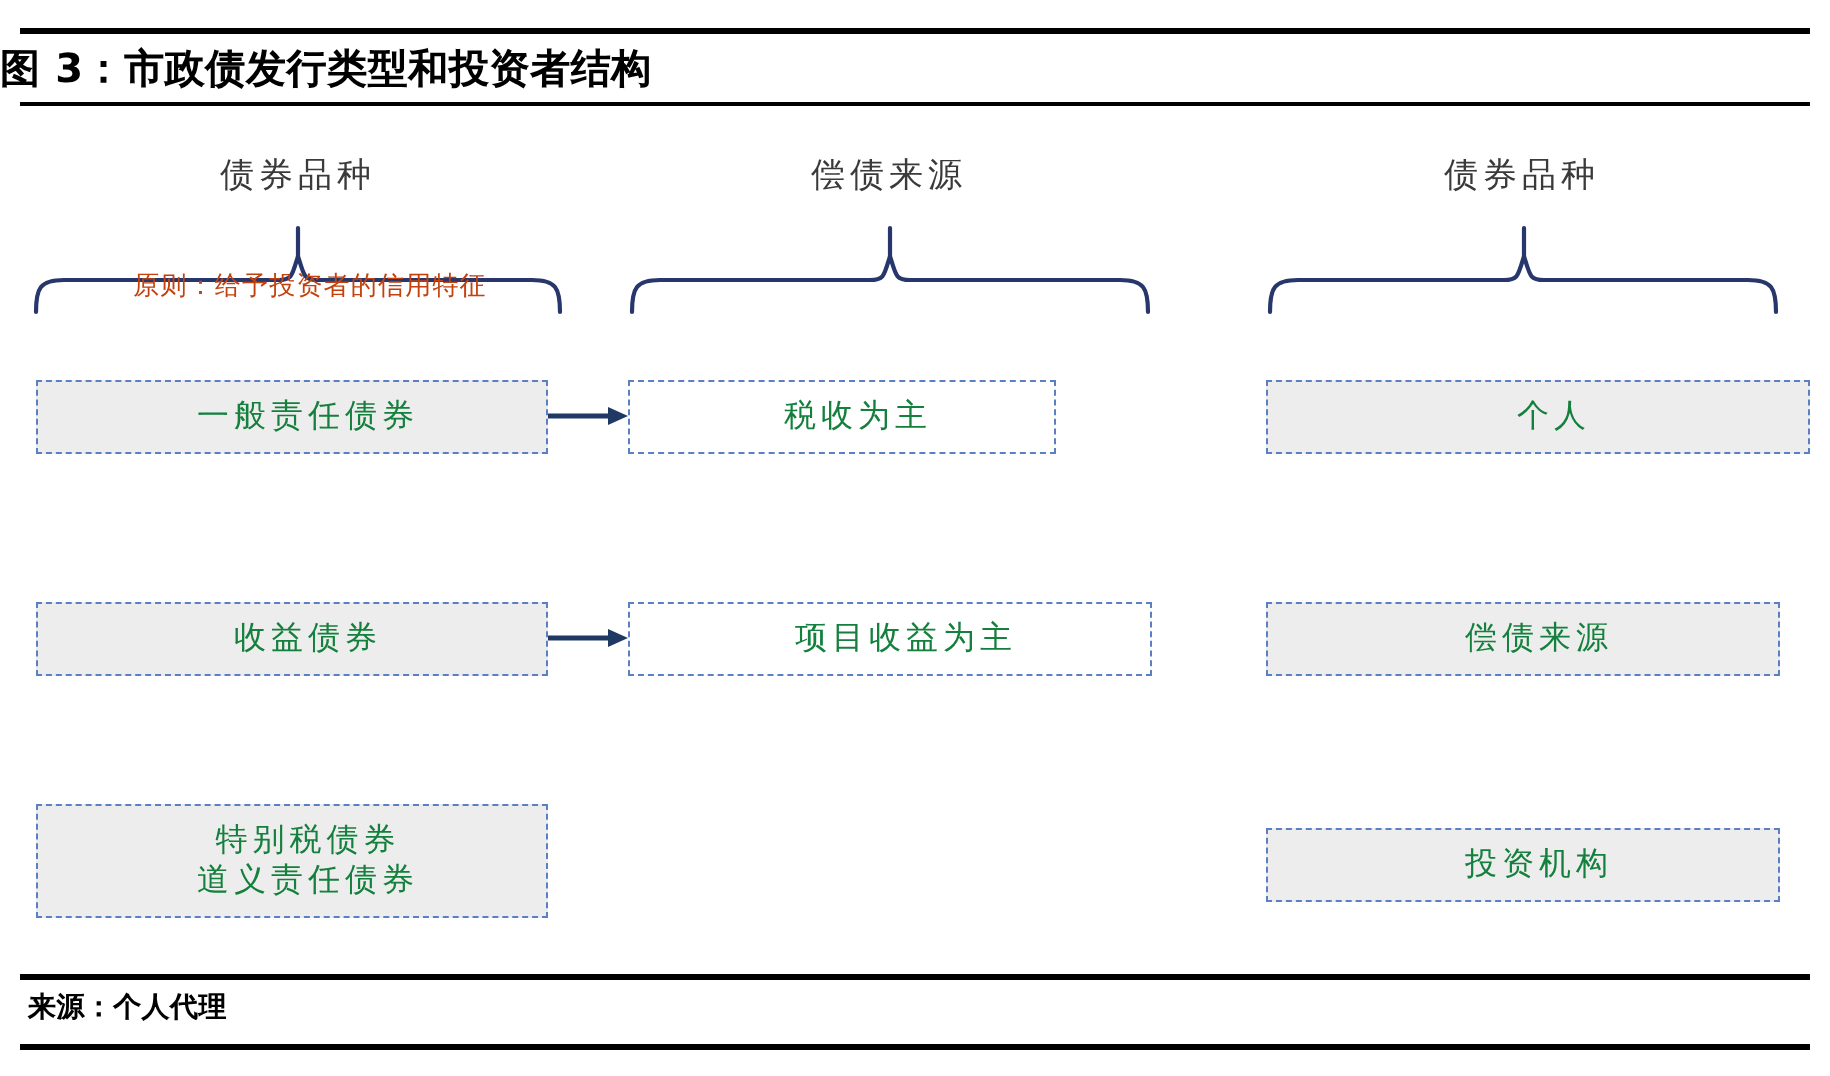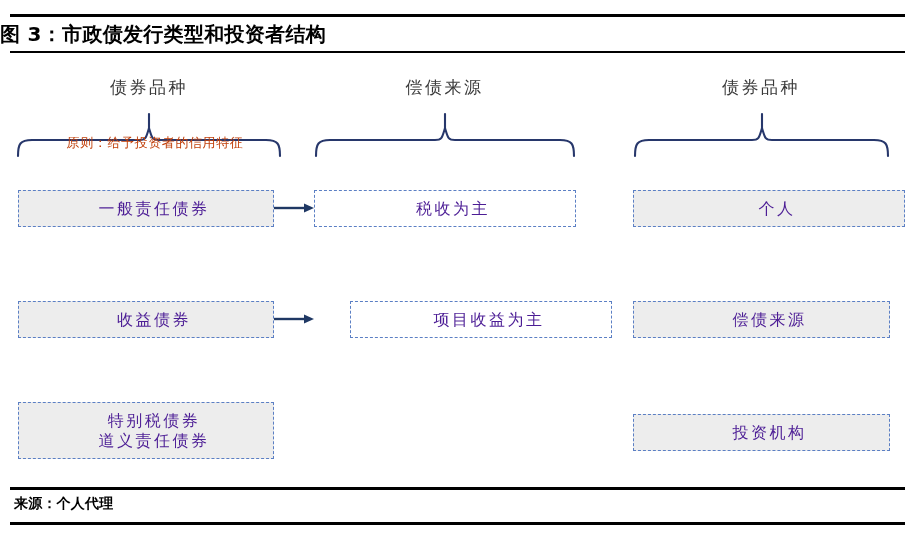--- a/index.html
+++ b/index.html
@@ -79,21 +79,21 @@
   
   .node {
     position: absolute;
     box-sizing: border-box;
     border: 1.6px dashed #5b7fc4;
     display: flex;
     align-items: center;
     justify-content: center;
     text-align: center;
     font-size: 16px;
-    color: #4c1d95;
+    color: #15803d;
     letter-spacing: 2.5px;
     line-height: 1.25;
     font-family: "Liberation Serif", "DejaVu Serif", serif;
     padding-left: 16px;
   }
   .node.filled { background: #ededed; }
   .node.plain  { background: #ffffff; }
   .node .node-text { display: block; white-space: pre-line; }
 
   
@@ -164,38 +164,38 @@
 
 <div class="node filled" style="left:18px; top:190px; width:256px; height:37px;">
   <span class="node-text">一般责任债券</span>
 </div>
 
 <svg class="arrow" style="left:274px; top:202px;" width="42" height="12" viewBox="0 0 42 12">
   <line x1="0" y1="6" x2="32" y2="6" stroke="#1f3864" stroke-width="2.4"></line>
   <polygon points="30,1.5 40,6 30,10.5" fill="#1f3864"></polygon>
 </svg>
 
-<div class="node plain" style="left:314px; top:190px; width:262px; height:37px;">
+<div class="node plain" style="left:314px; top:190px; width:214px; height:37px;">
   <span class="node-text">税收为主</span>
 </div>
 
 <div class="node filled" style="left:633px; top:190px; width:272px; height:37px;">
   <span class="node-text">个人</span>
 </div>
 
 <div class="node filled" style="left:18px; top:301px; width:256px; height:37px;justify-content:center;">
   <span class="node-text">收益债券</span>
 </div>
 
 <svg class="arrow" style="left:274px; top:313px;" width="42" height="12" viewBox="0 0 42 12">
   <line x1="0" y1="6" x2="32" y2="6" stroke="#1f3864" stroke-width="2.4"></line>
   <polygon points="30,1.5 40,6 30,10.5" fill="#1f3864"></polygon>
 </svg>
 
-<div class="node plain" style="left:314px; top:301px; width:262px; height:37px;margin-left:36px;">
+<div class="node plain" style="left:314px; top:301px; width:262px; height:37px;">
   <span class="node-text">项目收益为主</span>
 </div>
 
 <div class="node filled" style="left:633px; top:301px; width:257px; height:37px;">
   <span class="node-text">偿债来源</span>
 </div>
 
 <div class="node filled" style="left:18px; top:402px; width:256px; height:57px;">
   <span class="node-text">特别税债券
 道义责任债券</span>

